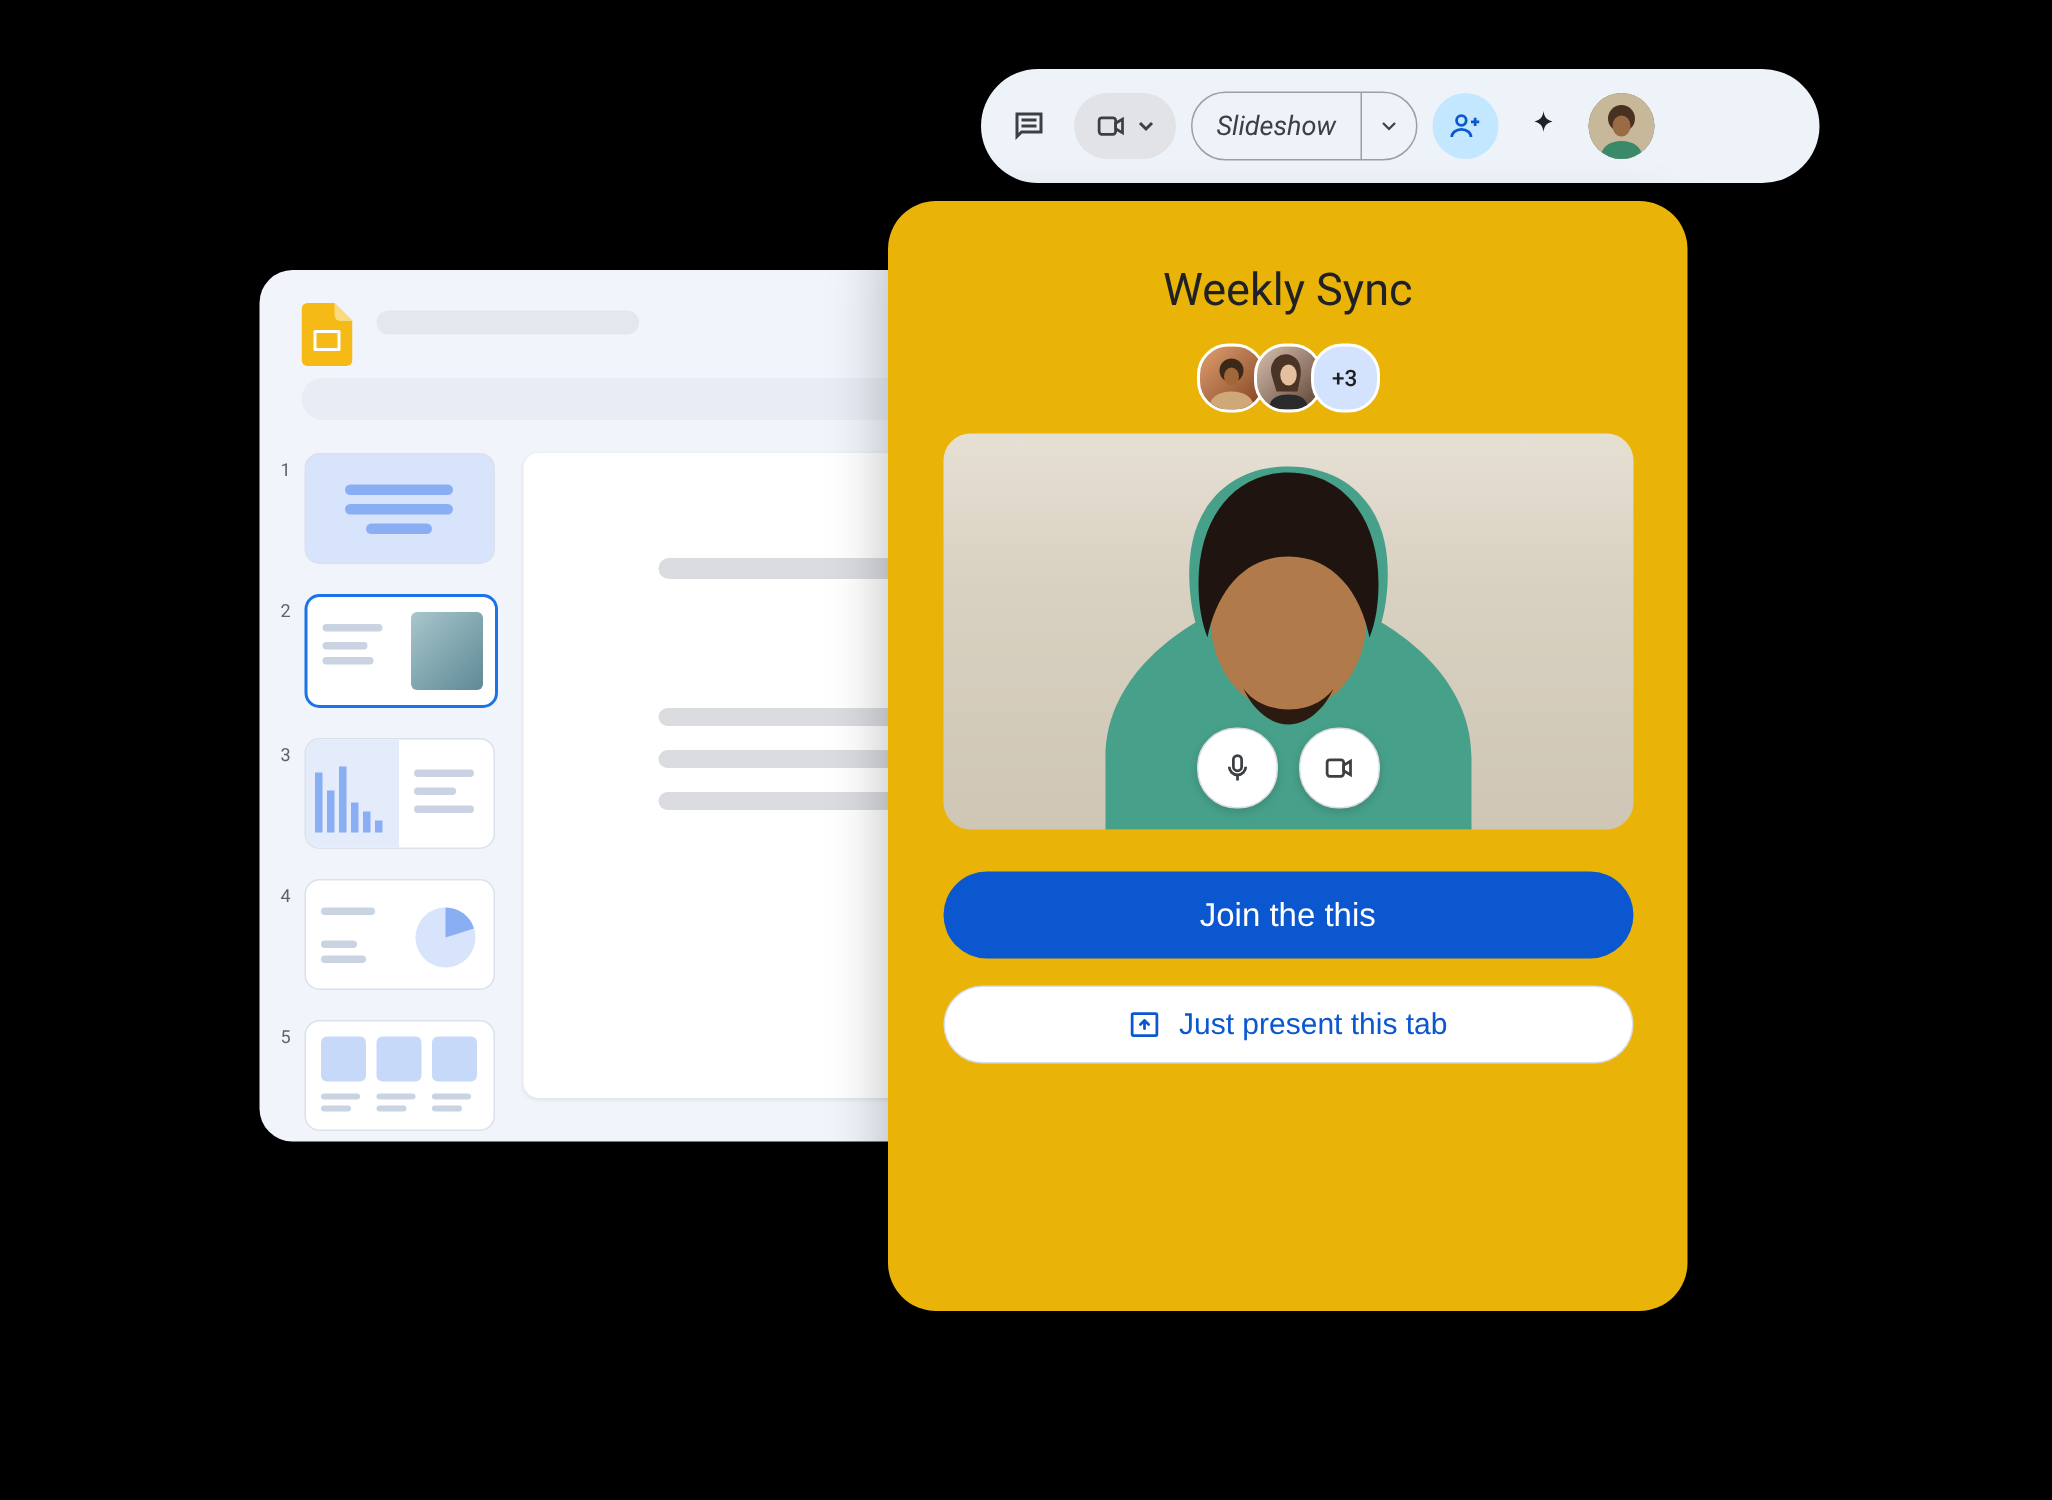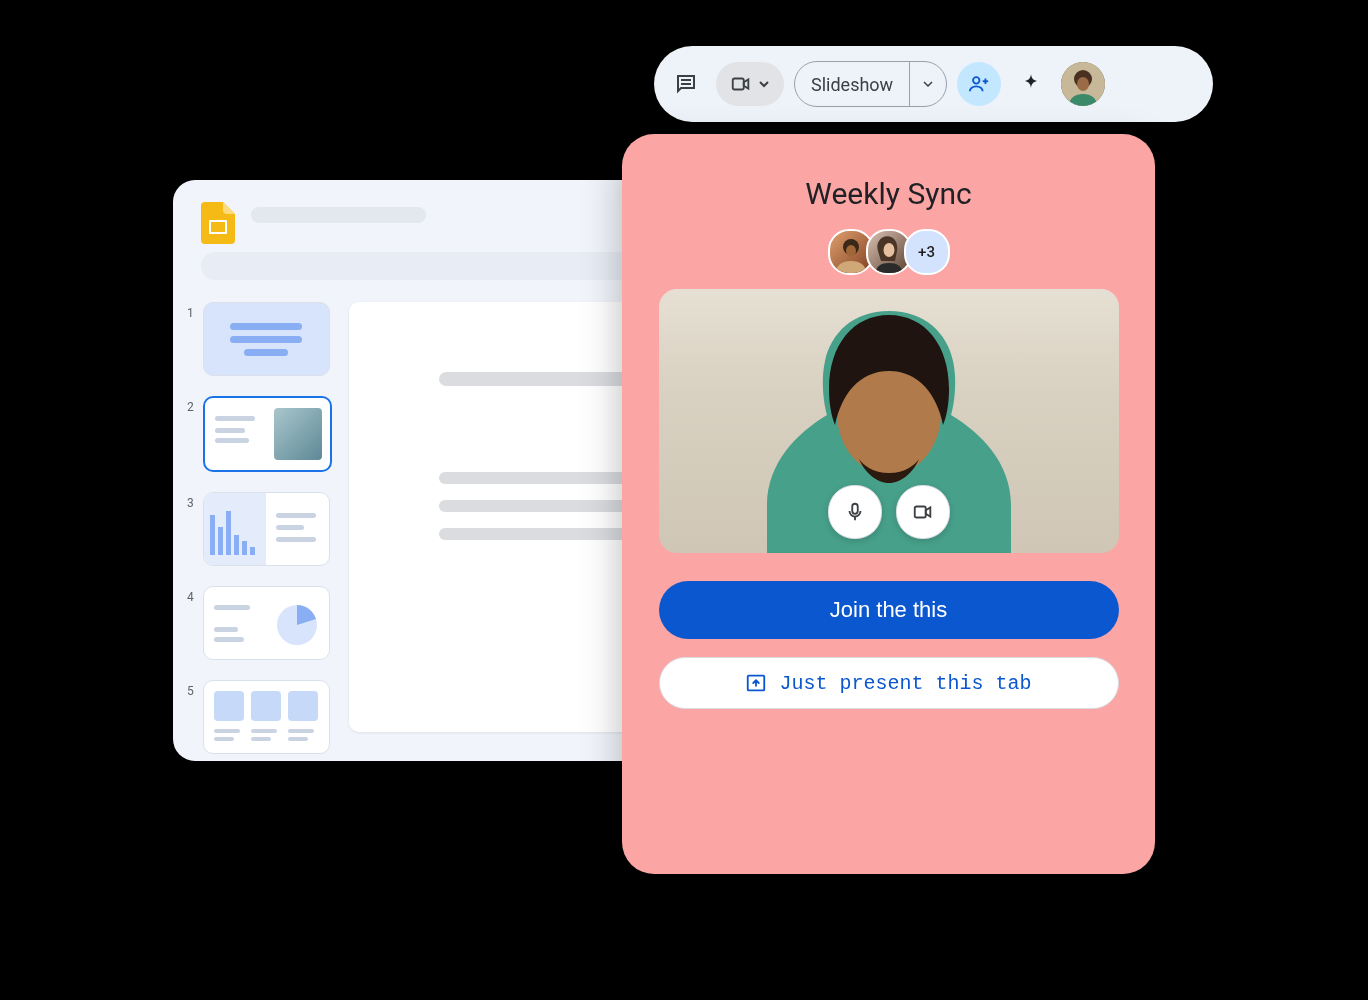--- a/index.html
+++ b/index.html
@@ -3,21 +3,21 @@
 <meta charset="utf-8">
 <style>
   html,body{margin:0;padding:0;background:#000;font-family:'Google Sans',Roboto,Arial,sans-serif;width:1368px;height:1000px;overflow:hidden;}
   .stage{position:relative;width:1368px;height:1000px;}
 
   
   .toolbar{position:absolute;left:654px;top:46px;width:559px;height:76px;background:#eef3fa;border-radius:38px;display:flex;align-items:center;padding:0 12px;box-sizing:border-box;gap:10px;}
   .tb-icon{width:40px;height:40px;display:flex;align-items:center;justify-content:center;border-radius:20px;}
   .tb-icon svg{width:24px;height:24px;}
   .video-pill{display:flex;align-items:center;background:#e1e3e6;border-radius:24px;height:44px;padding:0 14px;gap:6px;}
-  .slideshow-pill{display:flex;align-items:center;border:1px solid #9aa0a6;border-radius:24px;height:44px;overflow:hidden;}
+  .slideshow-pill{display:flex;align-items:center;border:1px solid #9aa0a6;border-radius:24px;height:44px;overflow:hidden;font-style:italic;}
   .slideshow-label{padding:0 16px;font-size:18px;color:#3c4043;}
   .slideshow-dd{border-left:1px solid #9aa0a6;width:36px;height:100%;display:flex;align-items:center;justify-content:center;}
   .share-btn{width:44px;height:44px;border-radius:22px;background:#c2e7ff;display:flex;align-items:center;justify-content:center;}
   .avatar{width:44px;height:44px;border-radius:22px;background:linear-gradient(135deg,#7a5c3c,#3a6b4a);display:flex;align-items:center;justify-content:center;overflow:hidden;}
   .avatar svg{width:44px;height:44px;}
 
   
   .slides-window{position:absolute;left:173px;top:180px;width:672px;height:581px;background:#f1f5fb;border-radius:22px;box-shadow:0 6px 24px rgba(0,0,0,0.12);}
   .logo{position:absolute;left:28px;top:22px;}
   .title-ph{position:absolute;left:78px;top:27px;width:175px;height:16px;background:#e3e7ee;border-radius:8px;}
@@ -28,35 +28,35 @@
   .thumb-num{width:16px;font-size:12px;color:#5f6368;padding-top:4px;}
   .thumb{width:125px;height:72px;border-radius:10px;background:#fff;border:1px solid #dbe1ea;position:relative;overflow:hidden;}
   .thumb.selected{border:2px solid #1a73e8;}
   .thumb.blue-bg{background:#d7e4fb;}
   .t-line{position:absolute;height:7px;border-radius:4px;}
 
   .canvas{position:absolute;left:176px;top:122px;width:460px;height:430px;background:#fff;border-radius:10px;box-shadow:0 1px 3px rgba(0,0,0,.08);}
   .c-line{position:absolute;height:14px;border-radius:7px;background:#dadce0;}
 
   
-  .meet{position:absolute;left:622px;top:134px;width:533px;height:740px;background:#fca5a5;border-radius:32px;box-shadow:0 14px 40px rgba(0,0,0,.28);padding:36px 36px 30px;box-sizing:border-box;text-align:center;}
+  .meet{position:absolute;left:592px;top:134px;width:533px;height:740px;background:#eab308;border-radius:32px;box-shadow:0 14px 40px rgba(0,0,0,.28);padding:36px 36px 30px;box-sizing:border-box;text-align:center;}
   .meet-title{font-size:30px;color:#202124;margin:6px 0 18px;}
   .avatars{display:flex;justify-content:center;align-items:center;margin-bottom:14px;}
   .av{width:42px;height:42px;border-radius:21px;border:2px solid #fff;margin-left:-8px;display:flex;align-items:center;justify-content:center;overflow:hidden;}
   .av:first-child{margin-left:0;}
   .av1{background:linear-gradient(135deg,#e0a070,#804020);}
   .av2{background:linear-gradient(135deg,#d8c0b0,#5a4030);}
   .av-more{background:#d3e3fd;font-size:15px;color:#1f1f1f;font-weight:500;}
   .subtitle{font-size:16px;color:#3c4043;margin-bottom:22px;}
   .preview{position:relative;width:460px;height:264px;border-radius:18px;overflow:hidden;margin:0 auto 28px;background:linear-gradient(180deg,#e6e0d4 0%,#d8d0c0 40%,#cfc6b6 100%);}
   .person-shape{position:absolute;left:50%;bottom:-4px;transform:translateX(-50%);}
   .ctrls{position:absolute;left:50%;bottom:14px;transform:translateX(-50%);display:flex;gap:14px;}
   .ctrl{width:52px;height:52px;border-radius:26px;background:#fff;border:1px solid #dadce0;display:flex;align-items:center;justify-content:center;box-shadow:0 2px 6px rgba(0,0,0,.15);}
   .btn-primary{width:460px;height:58px;border-radius:30px;background:#0b57d0;color:#fff;font-size:22px;border:none;display:flex;align-items:center;justify-content:center;margin:0 auto 18px;}
-  .btn-secondary{width:460px;height:52px;border-radius:26px;background:#fff;border:1px solid #dadce0;color:#0b57d0;font-size:20px;display:flex;align-items:center;justify-content:center;gap:12px;margin:0 auto;font-family:Liberation Mono, monospace;}
+  .btn-secondary{width:460px;height:52px;border-radius:26px;background:#fff;border:1px solid #dadce0;color:#0b57d0;font-size:20px;display:flex;align-items:center;justify-content:center;gap:12px;margin:0 auto;}
 </style>
 </head>
 <body>
 
 <div class="stage">
 
   <div class="slides-window">
     <div class="logo">
       <svg width="34" height="42" viewBox="0 0 34 42">
           <path d="M4 0h18l12 12v26a4 4 0 0 1-4 4H4a4 4 0 0 1-4-4V4a4 4 0 0 1 4-4z" fill="#f5ba15"></path>

